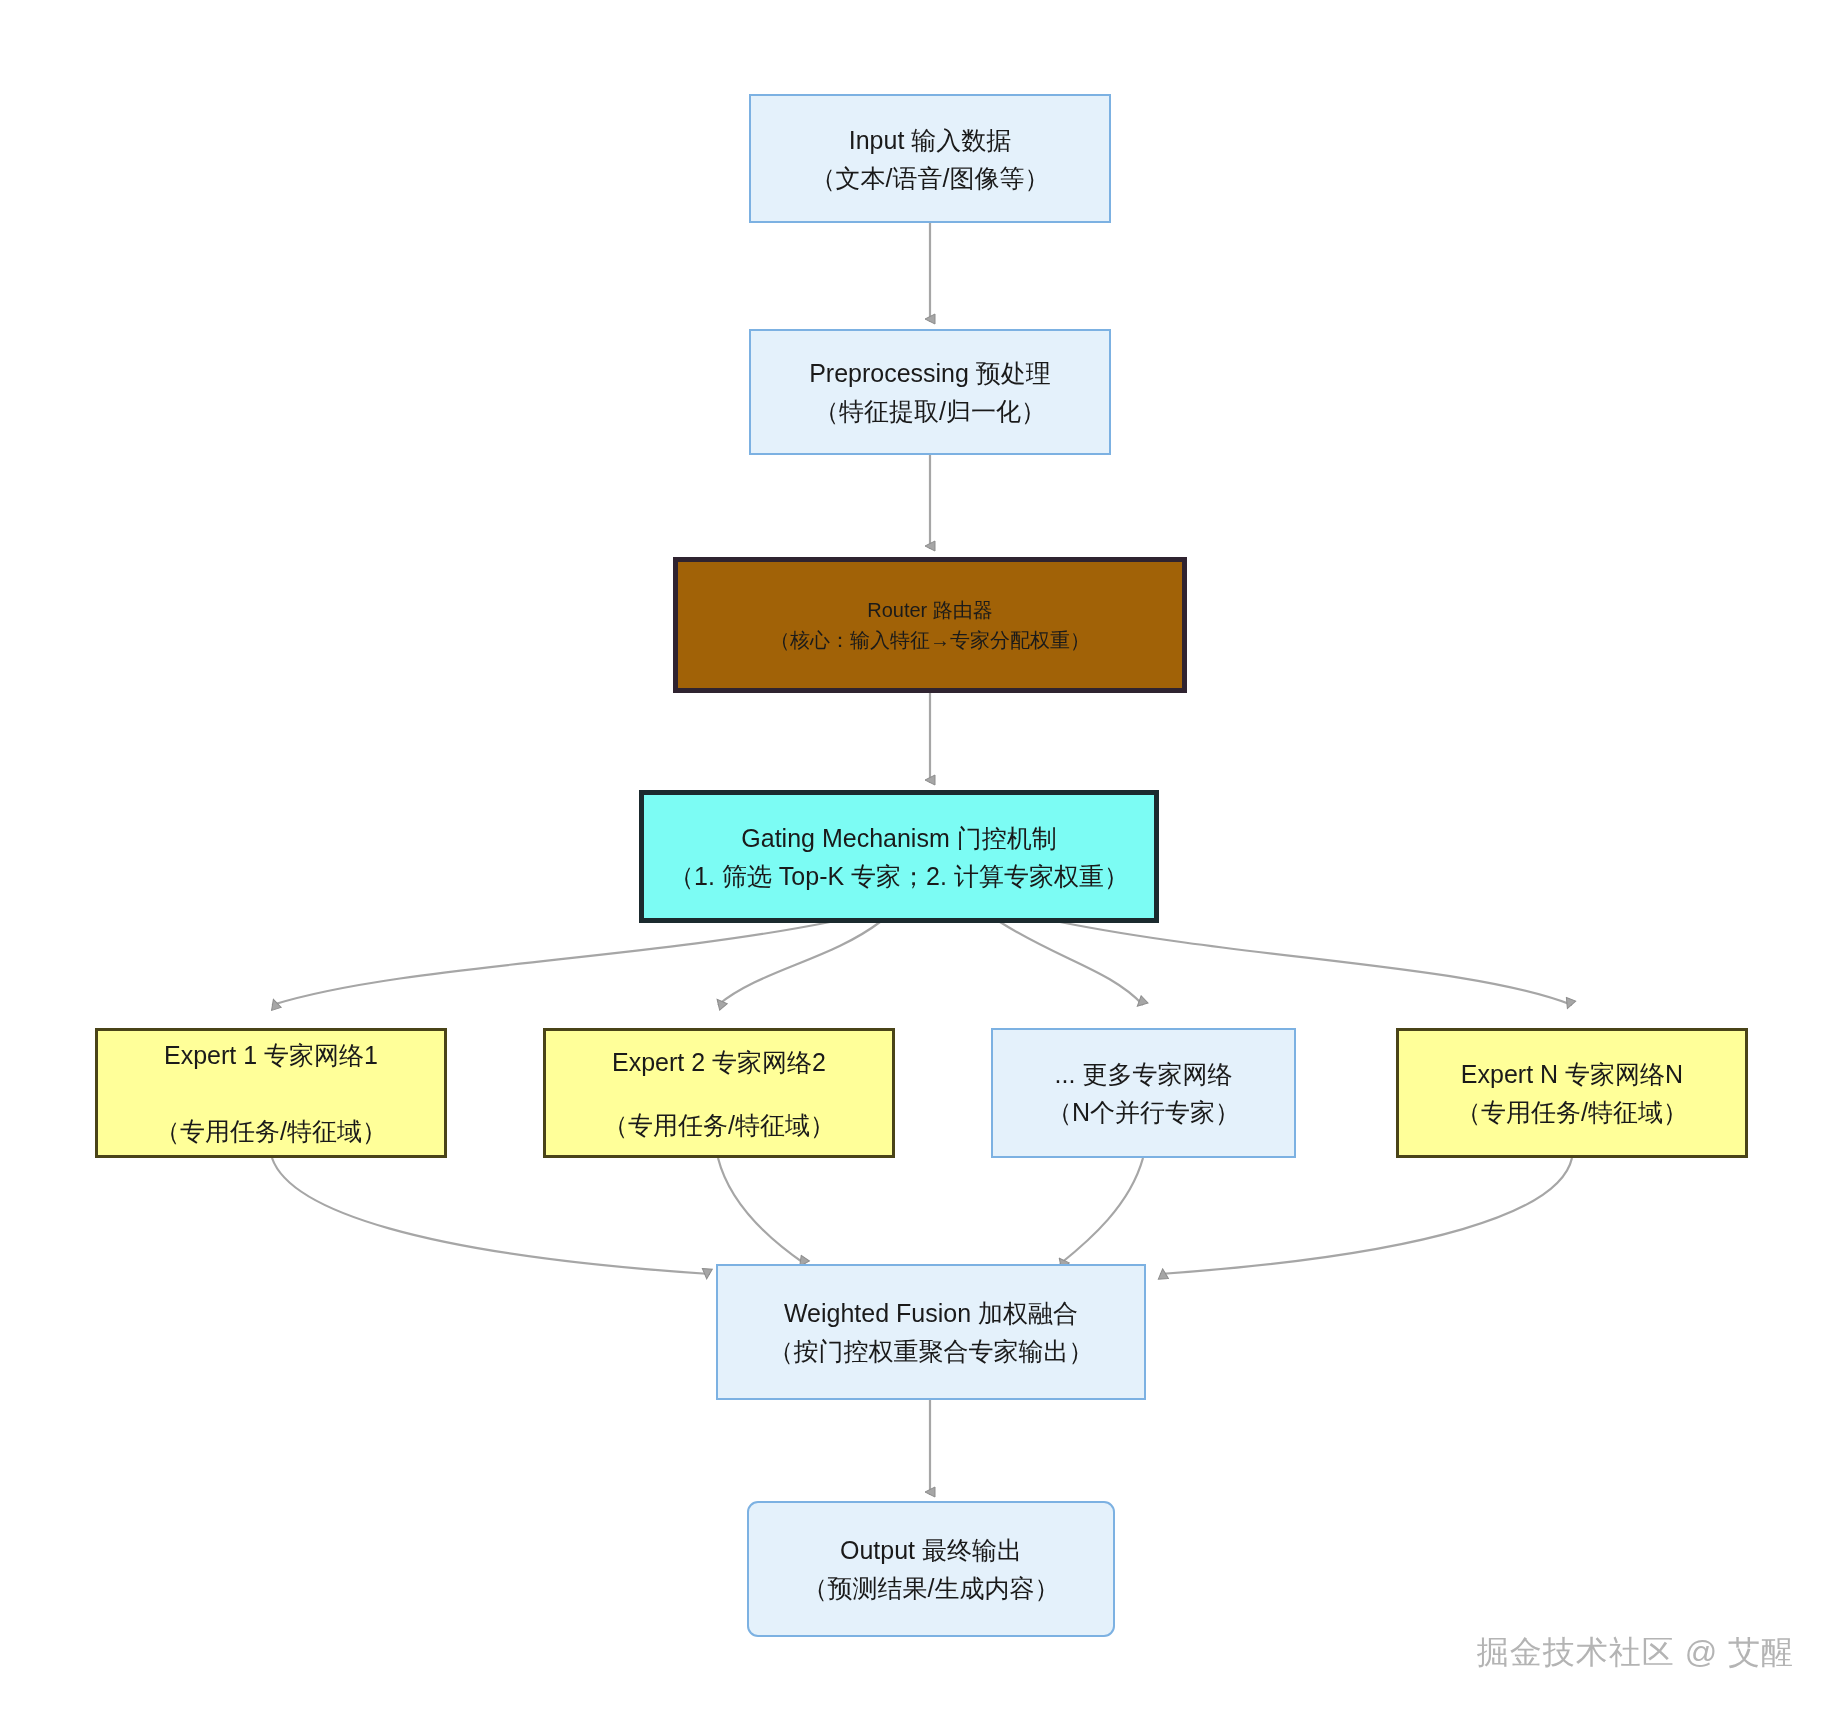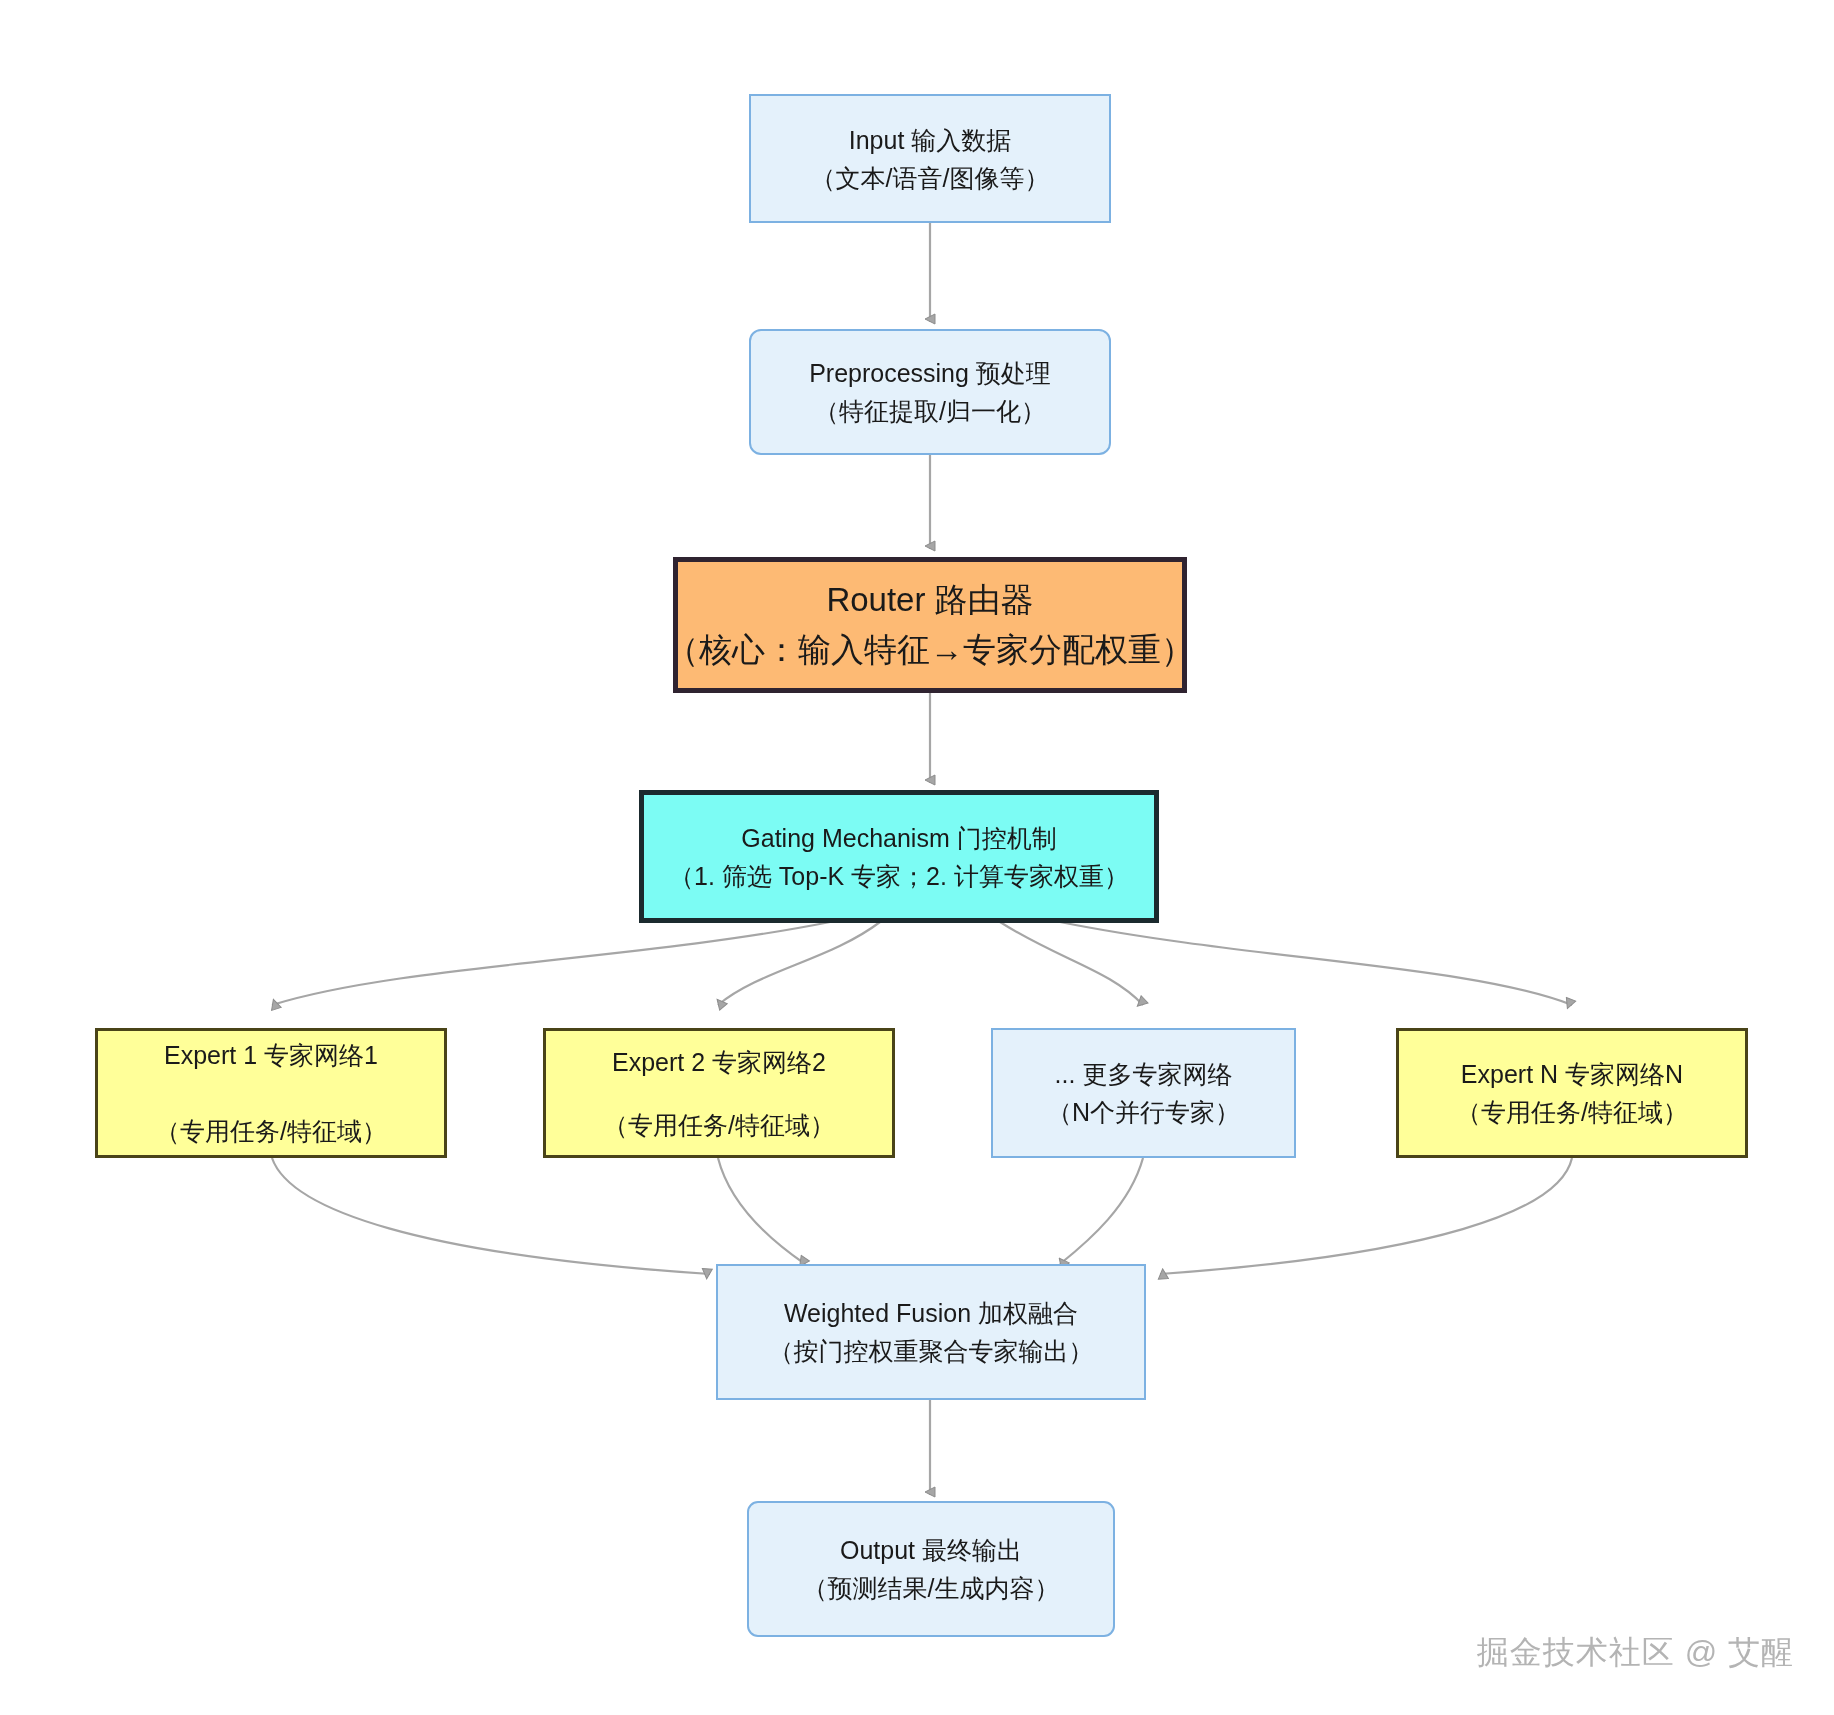--- a/index.html
+++ b/index.html
@@ -42,23 +42,23 @@
   }
   .node .l1, .node .l2 {
     display: block;
   }
   .node.blue {
     background: #e4f1fb;
     border: 2px solid #7cb1e2;
     font-size: 25px;
   }
   .node.magenta {
-    background: #fdba74;
+    background: #a16207;
     border: 5px solid #2f2330;
-    font-size: 33px;
+    font-size: 20px;
   }
   .node.cyan {
     background: #7cfcf4;
     border: 5px solid #1b2a2e;
     font-size: 25px;
   }
   .node.yellow {
     background: #ffff99;
     border: 3px solid #4a4418;
     font-size: 25px;
@@ -97,21 +97,21 @@
       <path d="M 1572 1158 C 1560 1212, 1430 1255, 1160 1274"></path>
       <path d="M 930 1400 L 930 1495"></path>
     </g>
   </svg>
 
   <div class="node blue" style="left:749px; top:94px; width:362px; height:129px;">
     <span class="l1">Input 输入数据</span>
     <span class="l2">（文本/语音/图像等）</span>
   </div>
 
-  <div class="node blue" style="left:749px; top:329px; width:362px; height:126px;border-radius:12px;">
+  <div class="node blue" style="left:749px; top:329px; width:362px; height:126px;">
     <span class="l1">Preprocessing 预处理</span>
     <span class="l2">（特征提取/归一化）</span>
   </div>
 
   <div class="node magenta" style="left:673px; top:557px; width:514px; height:136px;">
     <span class="l1">Router 路由器</span>
     <span class="l2">（核心：输入特征→专家分配权重）</span>
   </div>
 
   <div class="node cyan" style="left:639px; top:790px; width:520px; height:133px;">

